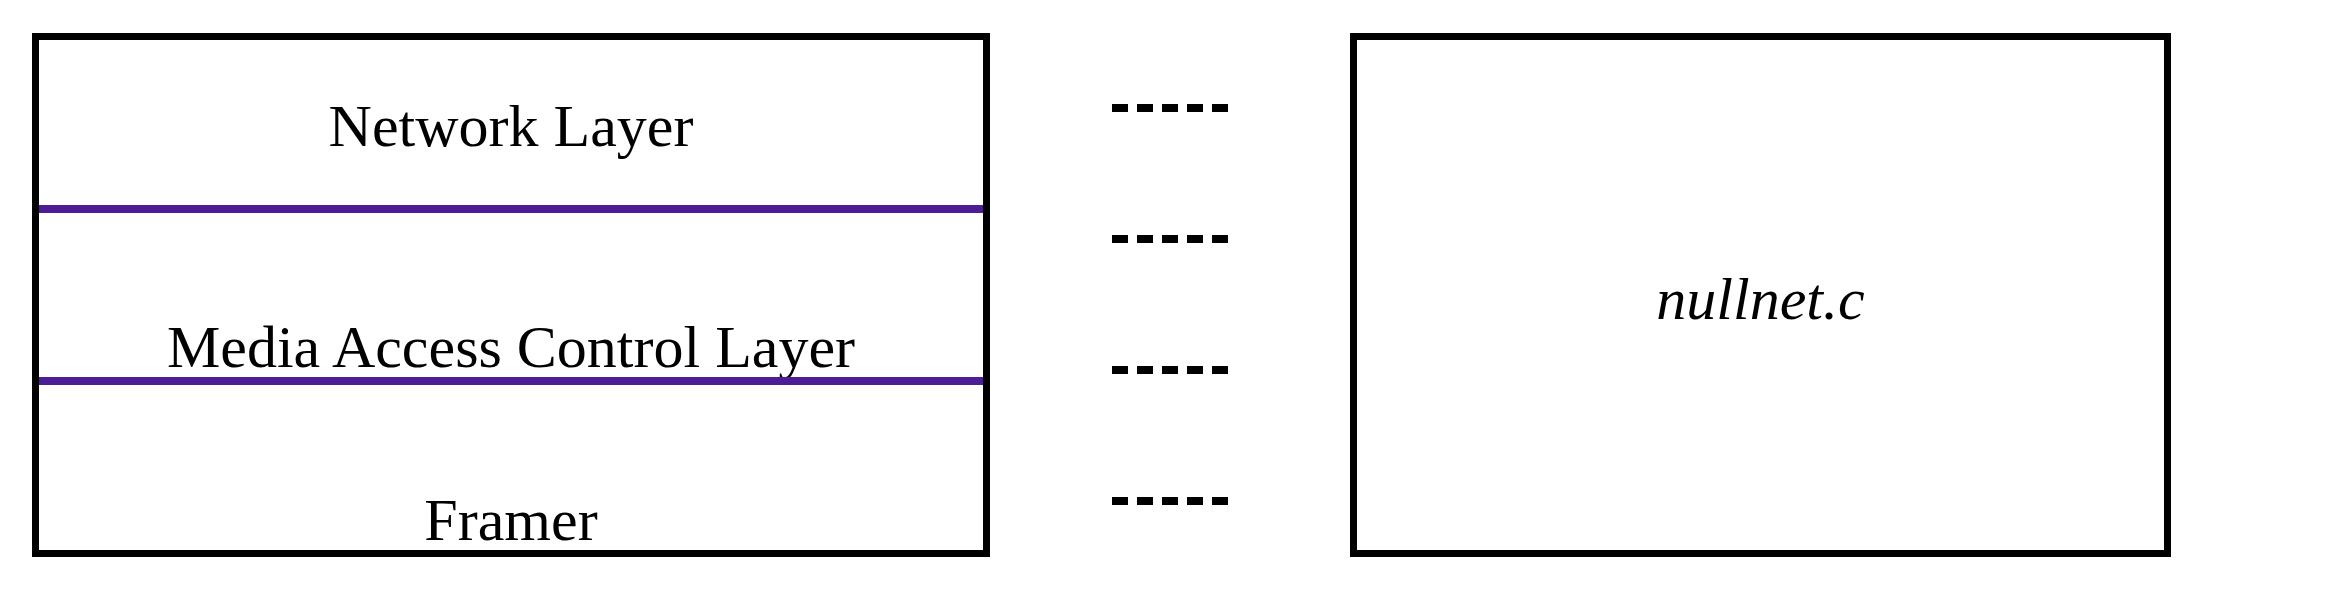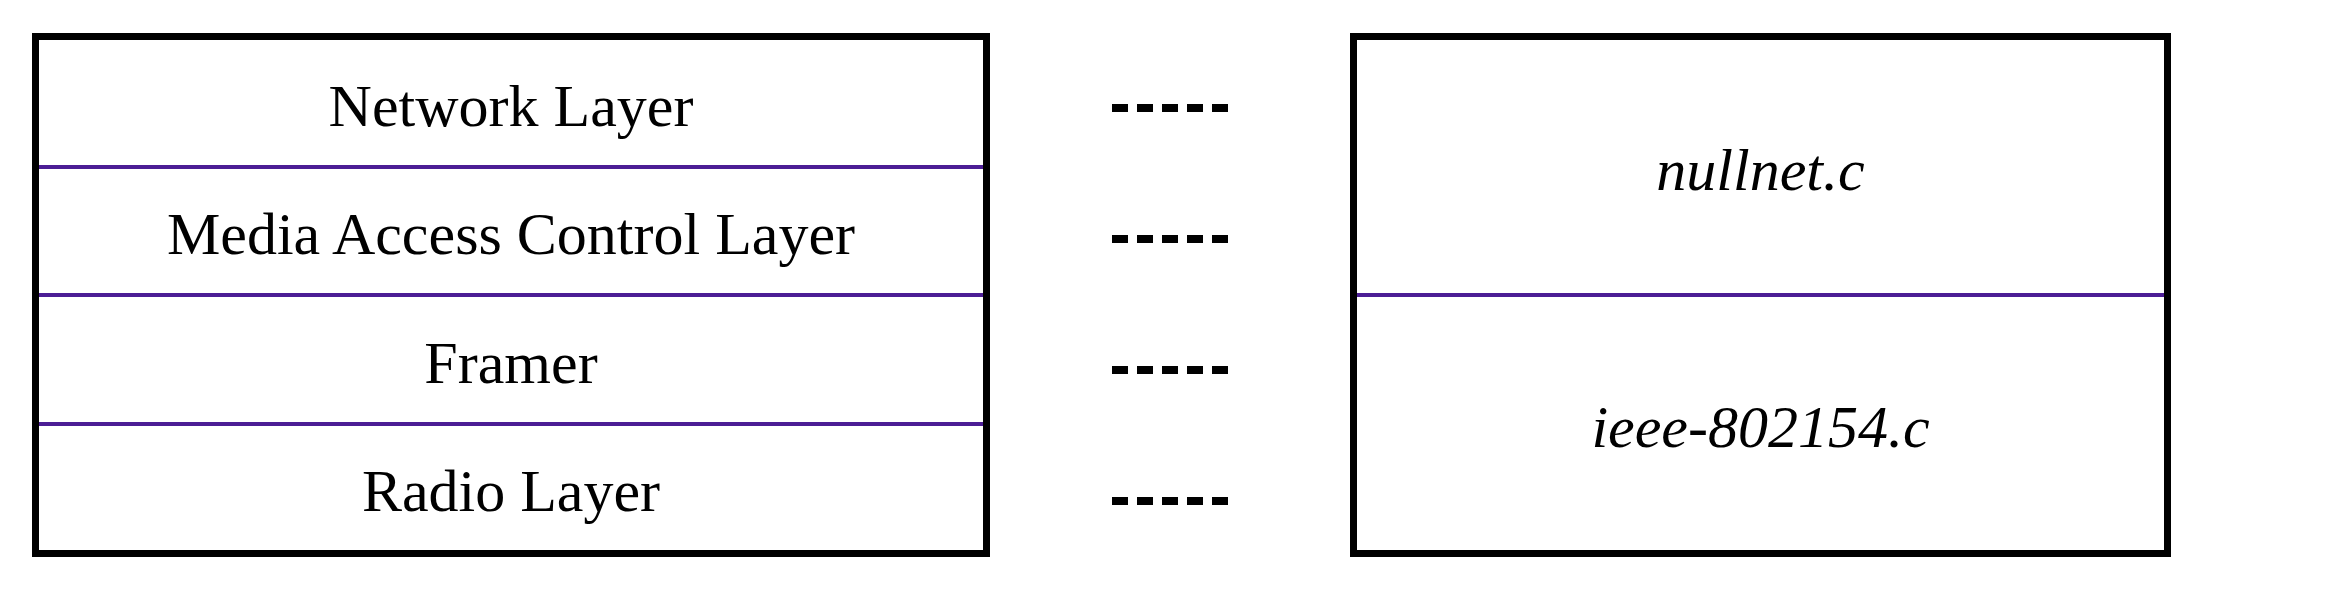--- a/index.html
+++ b/index.html
@@ -37,21 +37,22 @@
     flex: 1 1 0;
     display: flex;
     align-items: center;
     justify-content: center;
     font-size: 60px;
     line-height: 1;
     padding-top: 7px; 
     box-sizing: border-box;
   }
   .row + .row {
-    border-top: 4px solid #4c1d95;
+    border-top: 8px solid #4c1d95;
+    align-items: flex-end;
   }
   .table-right .row {
     font-style: italic;
   }
   .connector-col {
     position: absolute;
     left: 1112px;
     top: 33px;
     width: 116px;
     height: 524px;
@@ -84,23 +85,20 @@
   <div class="table table-left">
     <div class="row">
       <span>Network Layer</span>
     </div>
     <div class="row">
       <span>Media Access Control Layer</span>
     </div>
     <div class="row">
       <span>Framer</span>
     </div>
-    <div class="row">
-      <span>Radio Layer</span>
-    </div>
   </div>
 
   <div class="connector-col">
     <div class="connector-cell">
       <div class="dash-line" title="-----"></div>
     </div>
     <div class="connector-cell">
       <div class="dash-line" title="-----"></div>
     </div>
     <div class="connector-cell">
@@ -108,18 +106,15 @@
     </div>
     <div class="connector-cell">
       <div class="dash-line" title="-----"></div>
     </div>
   </div>
 
   <div class="table table-right">
     <div class="row">
       <span>nullnet.c</span>
     </div>
-    <div class="row">
-      <span>ieee-802154.c</span>
-    </div>
   </div>
 
 </div>
 
 </body></html>

